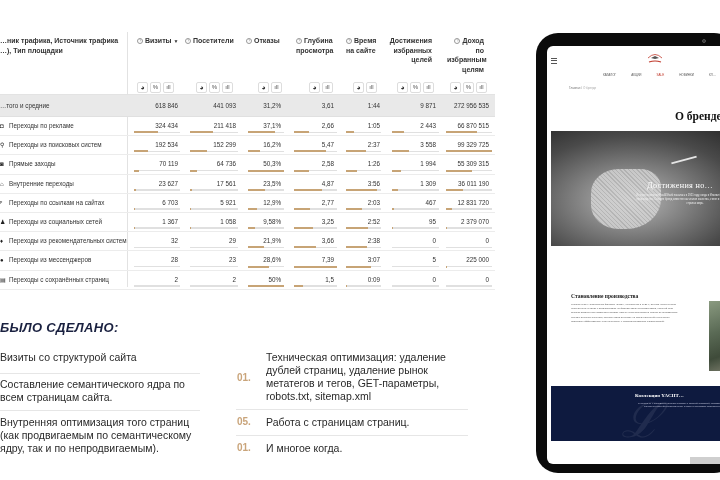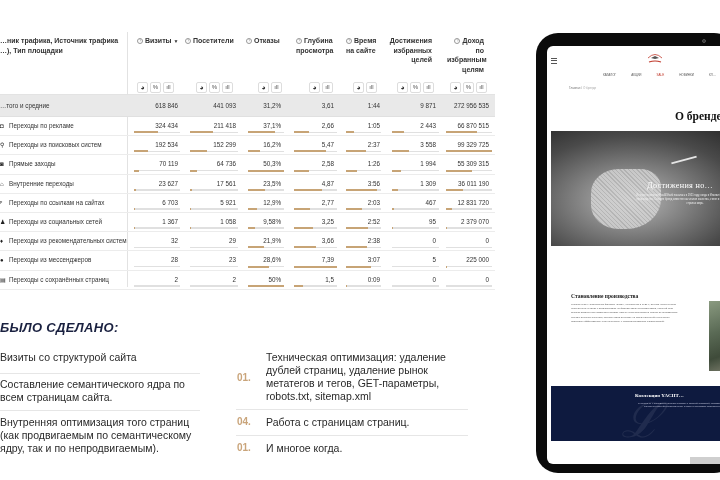--- a/index.html
+++ b/index.html
@@ -408,21 +408,21 @@
 
 <div class="done-item" style="left:0;top:351px;width:210px;">Визиты со структурой сайта</div>
 <div class="done-sep" style="left:0;top:373px;width:200px;"></div>
 <div class="done-item" style="left:0;top:378px;width:195px;">Составление семантического ядра по всем страницам сайта.</div>
 <div class="done-sep" style="left:0;top:410px;width:200px;"></div>
 <div class="done-item" style="left:0;top:416px;width:210px;">Внутренняя оптимизация того страниц (как продвигаемым по семантическому ядру, так и по непродвигаемым).</div>
 
 <div class="done-num" style="left:237px;top:372px;">01.</div>
 <div class="done-item" style="left:266px;top:351px;width:200px;">Техническая оптимизация: удаление дублей страниц, удаление рынок метатегов и тегов, GET-параметры, robots.txt, sitemap.xml</div>
 <div class="done-sep" style="left:236px;top:409px;width:232px;"></div>
-<div class="done-num" style="left:237px;top:416px;">04.</div>
+<div class="done-num" style="left:237px;top:416px;">05.</div>
 <div class="done-item" style="left:266px;top:416px;width:200px;">Работа с страницам страниц.</div>
 <div class="done-sep" style="left:236px;top:435px;width:232px;"></div>
 <div class="done-num" style="left:237px;top:442px;">01.</div>
 <div class="done-item" style="left:266px;top:442px;width:200px;">И многое когда.</div>
 
 <div class="tablet">
   <div class="camera"></div>
   <div class="screen">
     <div class="s-burger">
         <span></span>

